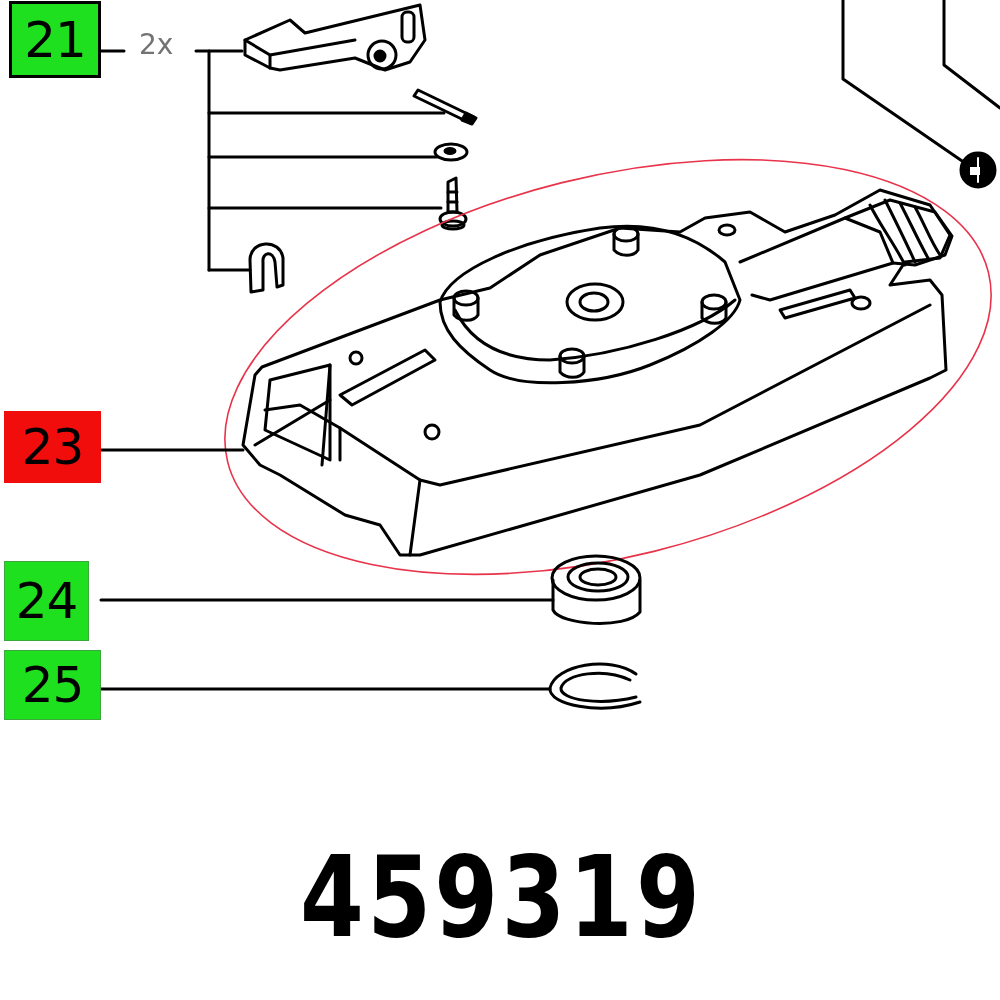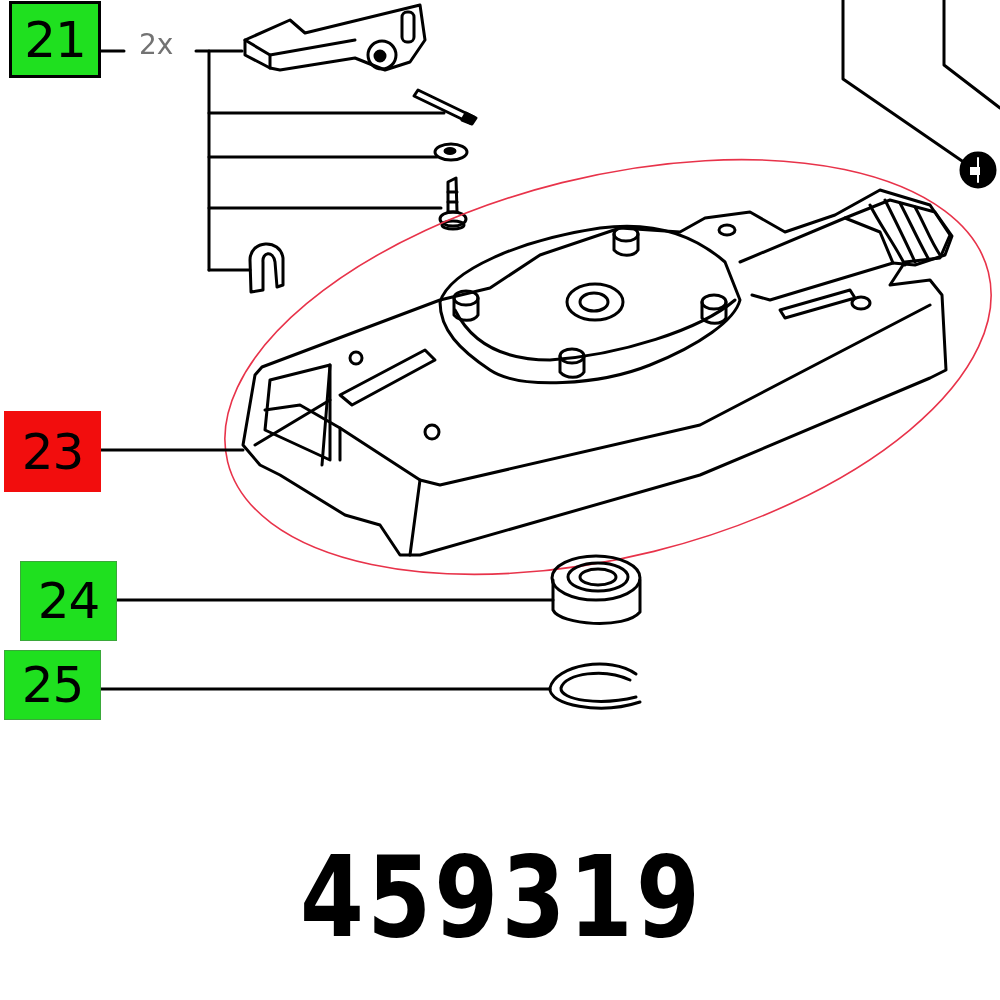--- a/index.html
+++ b/index.html
@@ -8,22 +8,22 @@
   .label {
     position: absolute; box-sizing: border-box;
     display: flex; align-items: center; justify-content: center;
     font-family: "DejaVu Sans", sans-serif; font-size: 50px; color: #000;
     letter-spacing: -1px;
   }
   .label.green { background: #1fe01f; border: 1px solid #3aa83a; }
   .label.red   { background: #f20d0d; }
   .label.boxed { border: 3px solid #000; }
   #lbl-21 { left: 9px;  top: 1px;  width: 92px; height: 77px; }
-  #lbl-23 { left: 4px;  top: 411px; width: 97px; height: 81px; }
-  #lbl-24 { left: 4px;  top: 561px; width: 97px; height: 80px; margin-left: 16px; }
+  #lbl-23 { left: 4px;  top: 411px; width: 97px; height: 72px; }
+  #lbl-24 { left: 4px;  top: 561px; width: 85px; height: 80px; }
   #lbl-25 { left: 4px;  top: 650px; width: 97px; height: 70px; }
   .qty { position: absolute; left: 131px; top: 28px; font-size: 28px; color: #737373;
          font-family: "DejaVu Sans", sans-serif; margin-left: 8px; }
   .partno {
     position: absolute; left: 300px; top: 832px; width: 400px; text-align: left;
     font-family: "DejaVu Sans", sans-serif; font-weight: bold; font-size: 112px;
     letter-spacing: 4px; color: #000; transform: scaleX(0.82); transform-origin: left;
   }
   svg.drawing { position: absolute; left: 0; top: 0; }
 </style>

